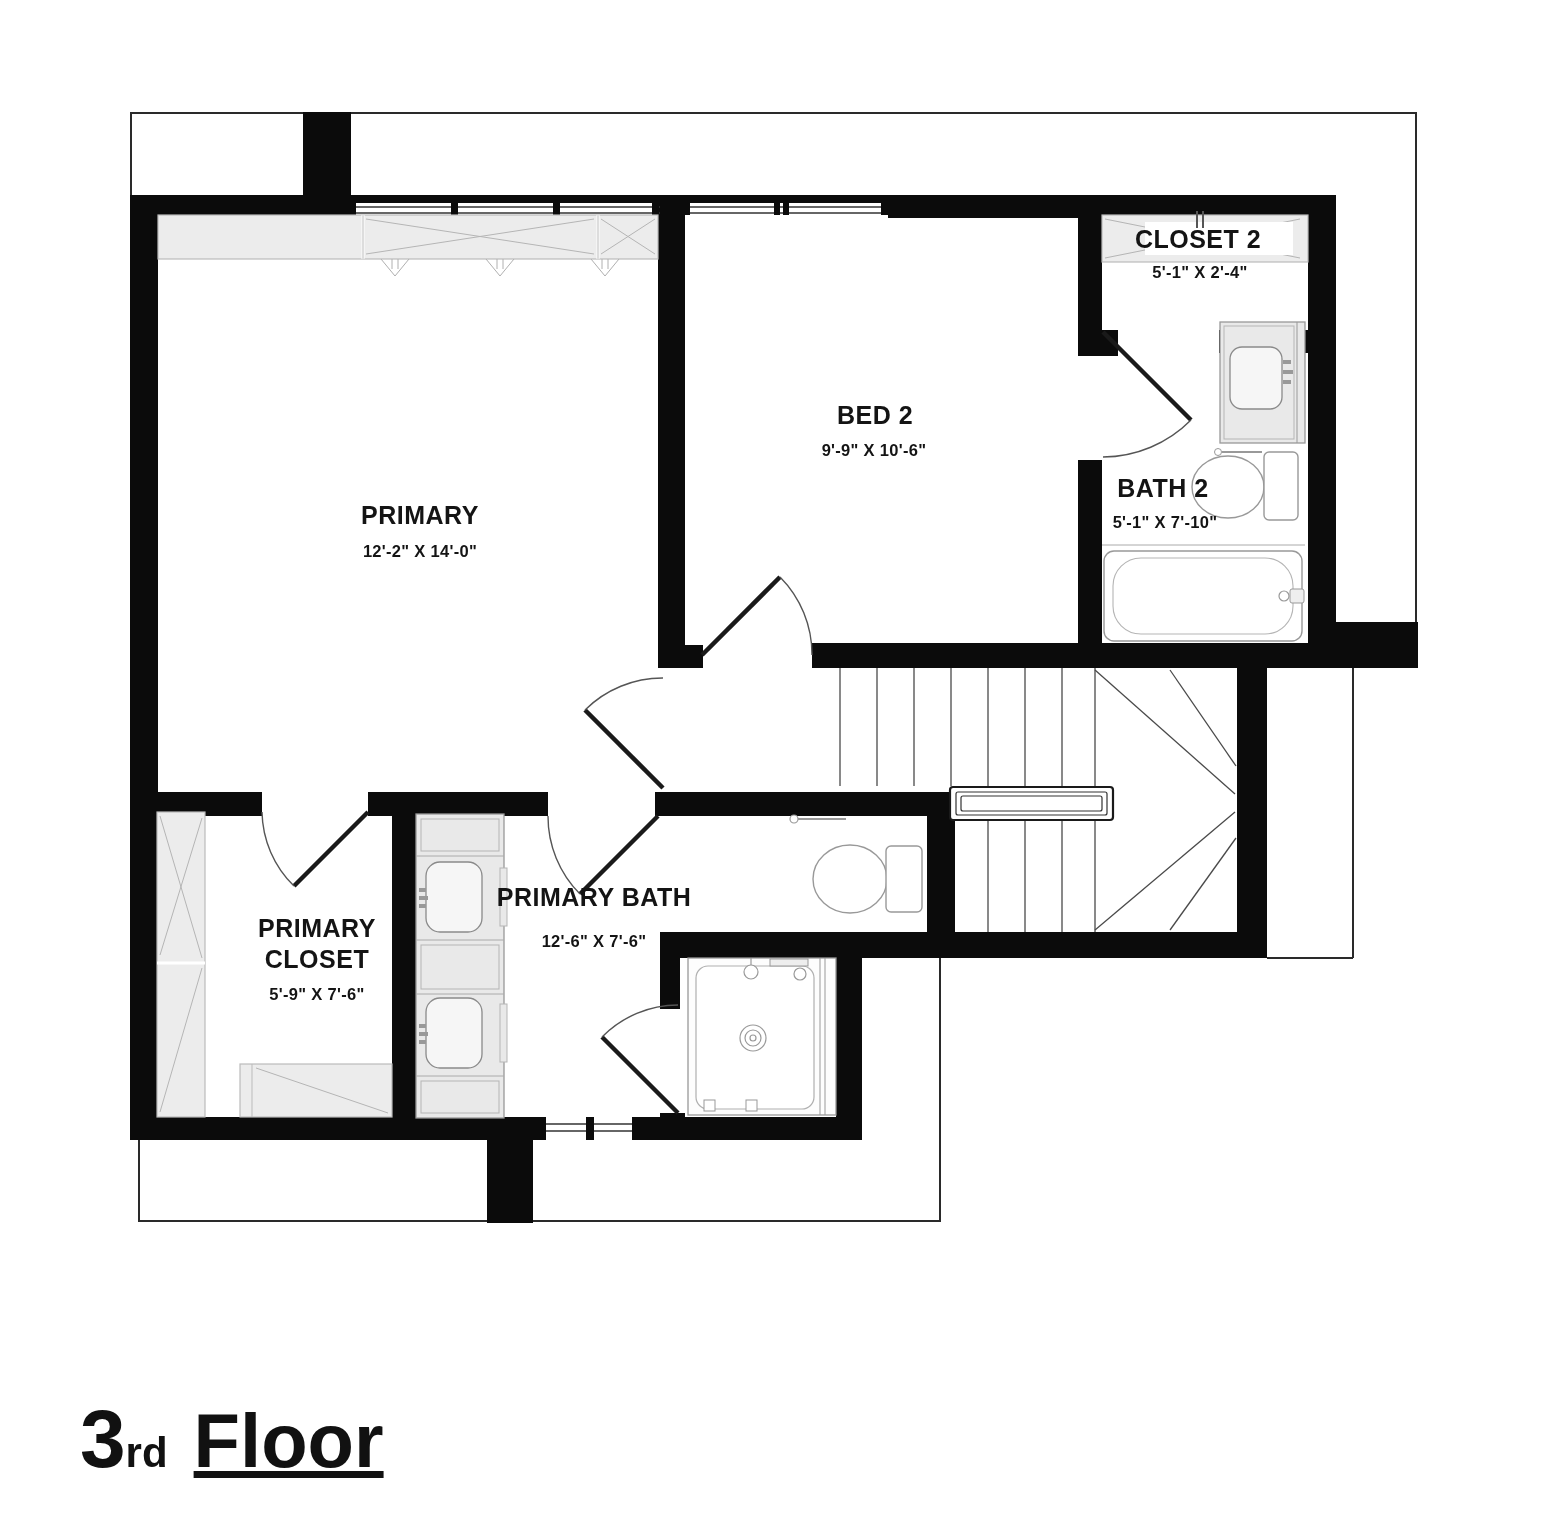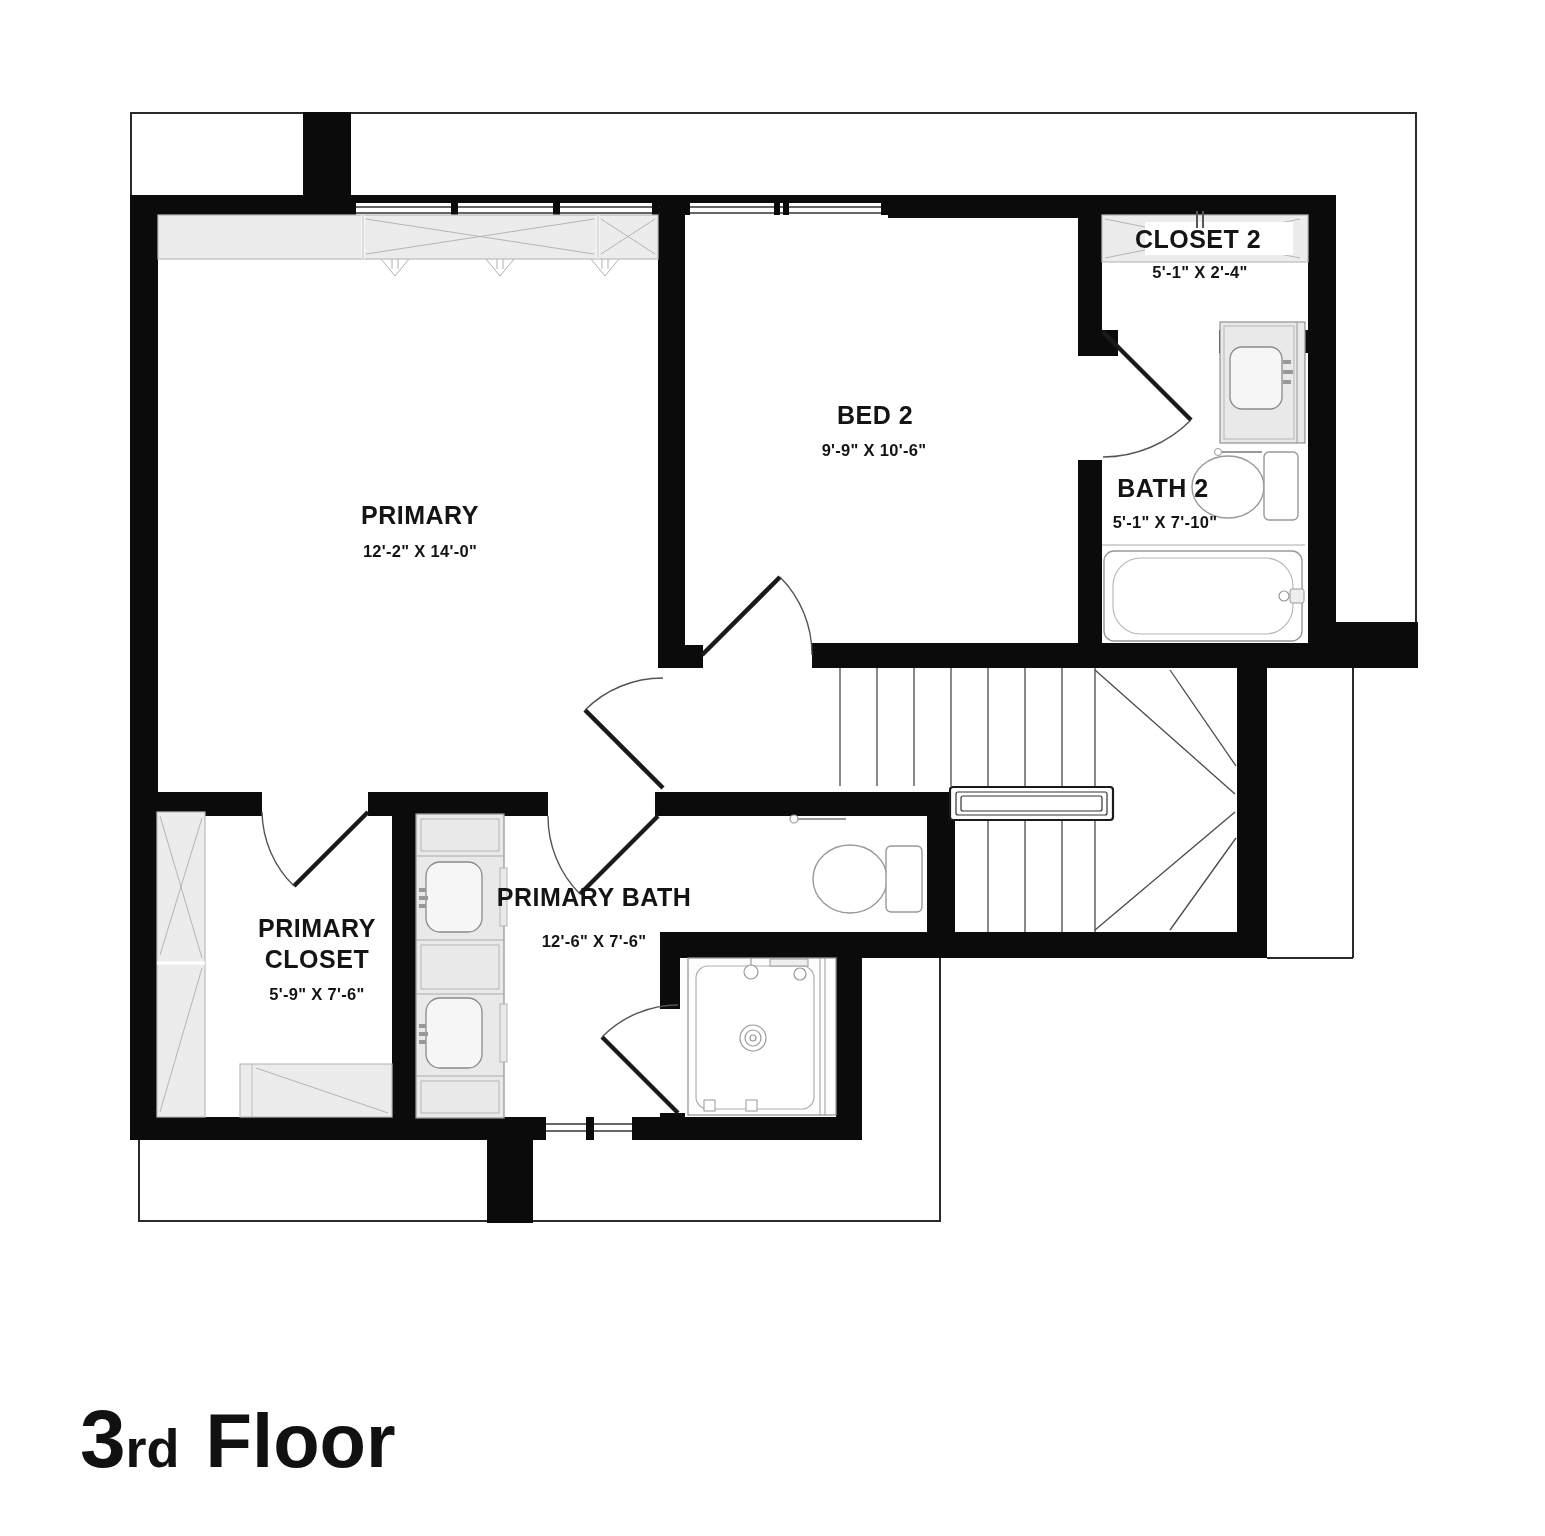--- a/index.html
+++ b/index.html
@@ -11,22 +11,22 @@
     font-family:"Liberation Sans", sans-serif;
     font-weight:bold; fill:#141414; text-anchor:middle;
   }
   .room-name { font-size:25px; letter-spacing:0.5px; }
   .room-dims { font-size:16.5px; letter-spacing:0.3px; }
   #floor-title {
     position:absolute; left:80px; top:1398px; color:#111;
     font-weight:bold; white-space:nowrap; line-height:1;
   }
   #floor-title .num   { font-size:82px; }
-  #floor-title .suf   { font-size:54px;margin-top:8px; }
-  #floor-title .word  { font-size:76px; margin-left:26px; }
+  #floor-title .suf   { font-size:42px;margin-top:8px; }
+  #floor-title .word  { font-size:76px; margin-left:26px;text-decoration:underline; }
 </style>
 </head>
 <body>
 
 <div id="canvas">
 
   <svg width="1545" height="1536" viewBox="0 0 1545 1536">
 
     <g stroke="#2a2a2a" stroke-width="2" fill="none">
       <line x1="130" y1="113" x2="1416" y2="113"></line>

